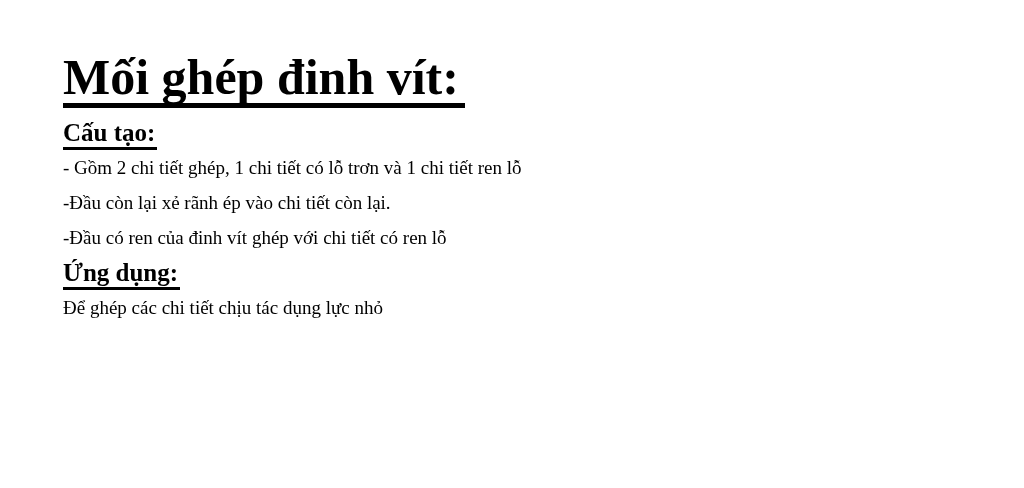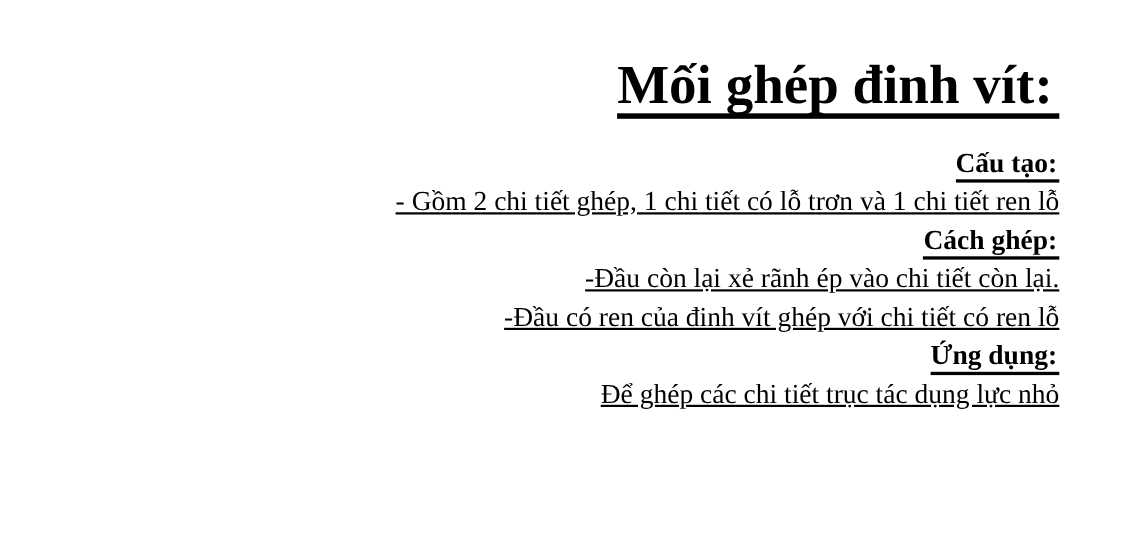--- a/index.html
+++ b/index.html
@@ -14,91 +14,86 @@
     background: #ffffff;
     overflow: hidden;
     font-family: "Liberation Serif", "DejaVu Serif", serif;
     color: #000000;
   }
   .content {
     position: absolute;
     left: 63px;
     top: 52px;
     width: 900px;
-    text-align: right;
   }
   h1.doc-title {
     margin: 0;
     padding: 0;
     font-size: 50px;
     font-weight: bold;
     line-height: 50px;
   }
   h1.doc-title .u {
     display: inline-block;
     border-bottom: 5px solid #000000;
     padding-bottom: 1px;
     padding-right: 6px;
   }
   section {
     margin: 0;
     padding: 0;
   }
   section.first {
-    margin-top: 23px;
+    margin-top: 7px;
   }
   h2.section-heading {
     margin: 0;
     padding: 0;
     font-size: 25px;
     font-weight: bold;
     line-height: 35px;
   }
   h2.section-heading .u {
     display: inline-block;
     border-bottom: 3px solid #000000;
     line-height: 29px;
     padding-right: 2px;
   }
   p.body-line {
     margin: 0;
     padding: 0;
-    font-size: 25px;
+    font-size: 19px;
     font-weight: normal;
     line-height: 35px;
     white-space: nowrap;
-    text-decoration: underline;
   }
 </style>
 </head>
 <body>
 
 <div class="page">
   <div class="content">
 
     <h1 class="doc-title">
       <span class="u">Mối ghép đinh vít:</span>
     </h1>
 
     <section class="first">
       <h2 class="section-heading">
         <span class="u">Cấu tạo:</span>
       </h2>
       <p class="body-line">- Gồm 2 chi tiết ghép, 1 chi tiết có lỗ trơn và 1 chi tiết ren lỗ</p>
     </section>
 
     <section>
-      <h2 class="section-heading">
-        <span class="u">Cách ghép:</span>
-      </h2>
       <p class="body-line">-Đầu còn lại xẻ rãnh ép vào chi tiết còn lại.</p>
       <p class="body-line">-Đầu có ren của đinh vít ghép với chi tiết có ren lỗ</p>
     </section>
 
     <section>
       <h2 class="section-heading">
         <span class="u">Ứng dụng:</span>
       </h2>
-      <p class="body-line">Để ghép các chi tiết trục tác dụng lực nhỏ</p>
+      <p class="body-line">Để ghép các chi tiết chịu tác dụng lực nhỏ</p>
     </section>
 
   </div>
 </div>
 
 </body></html>

